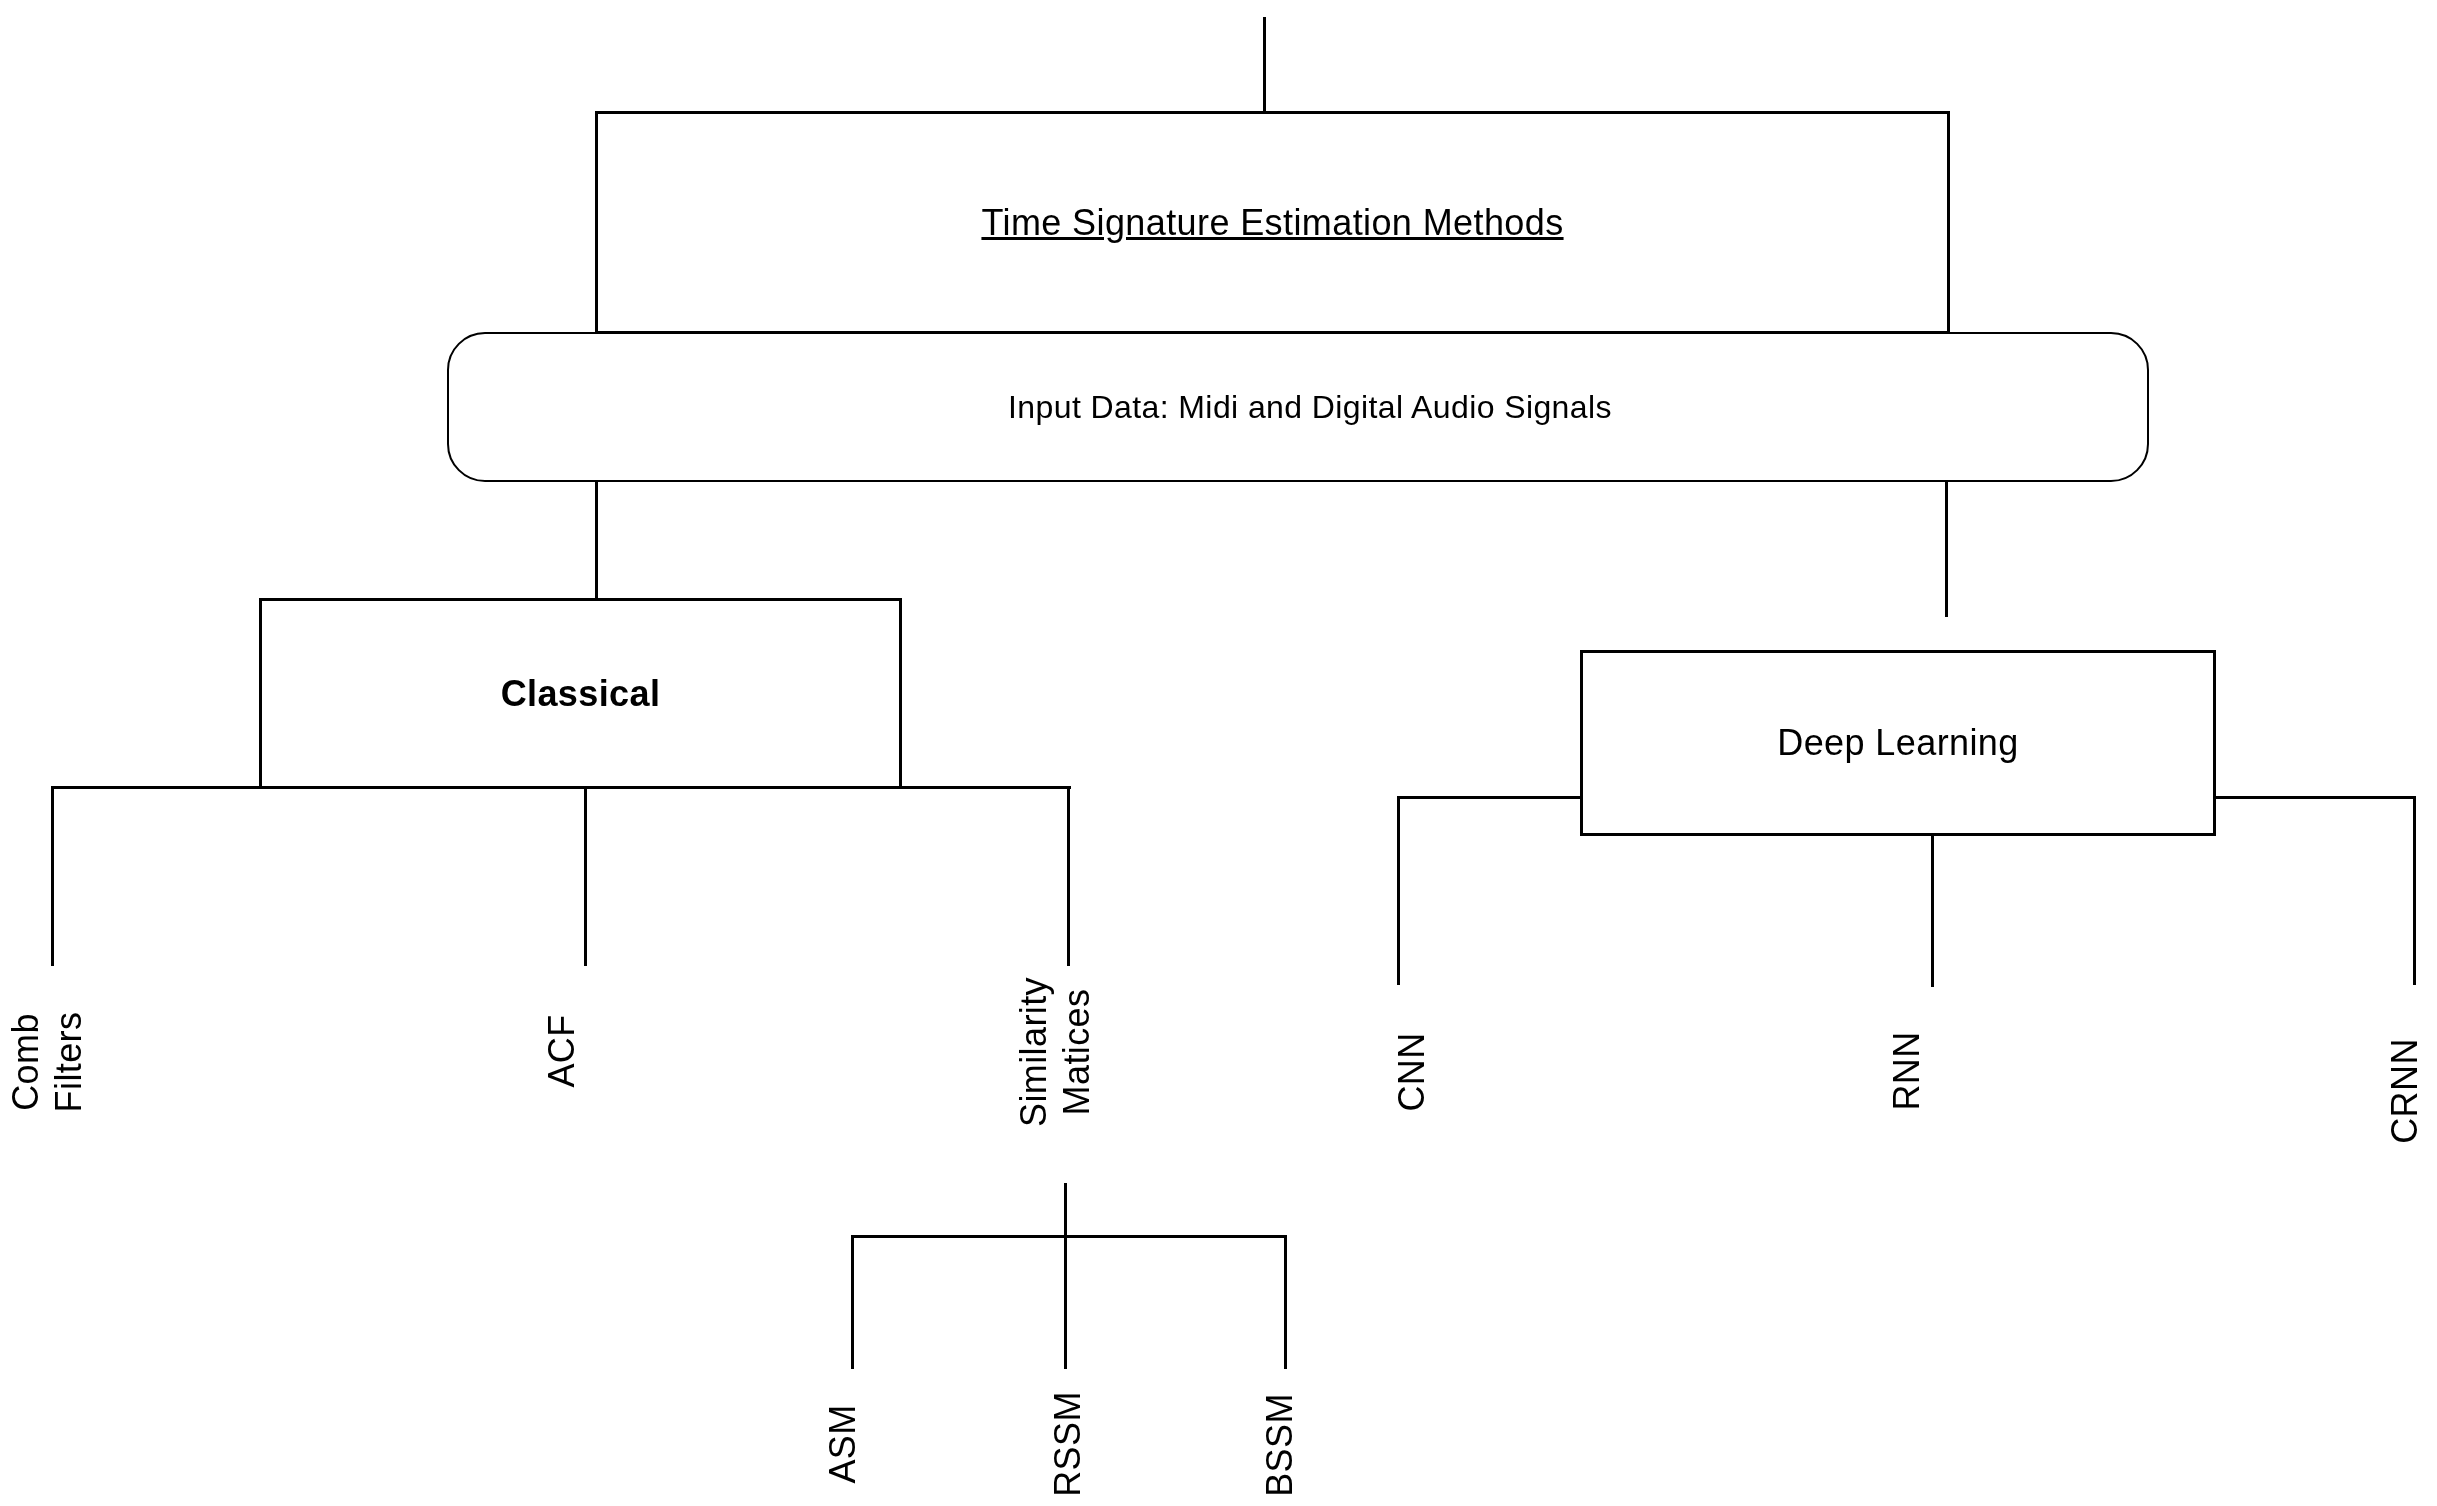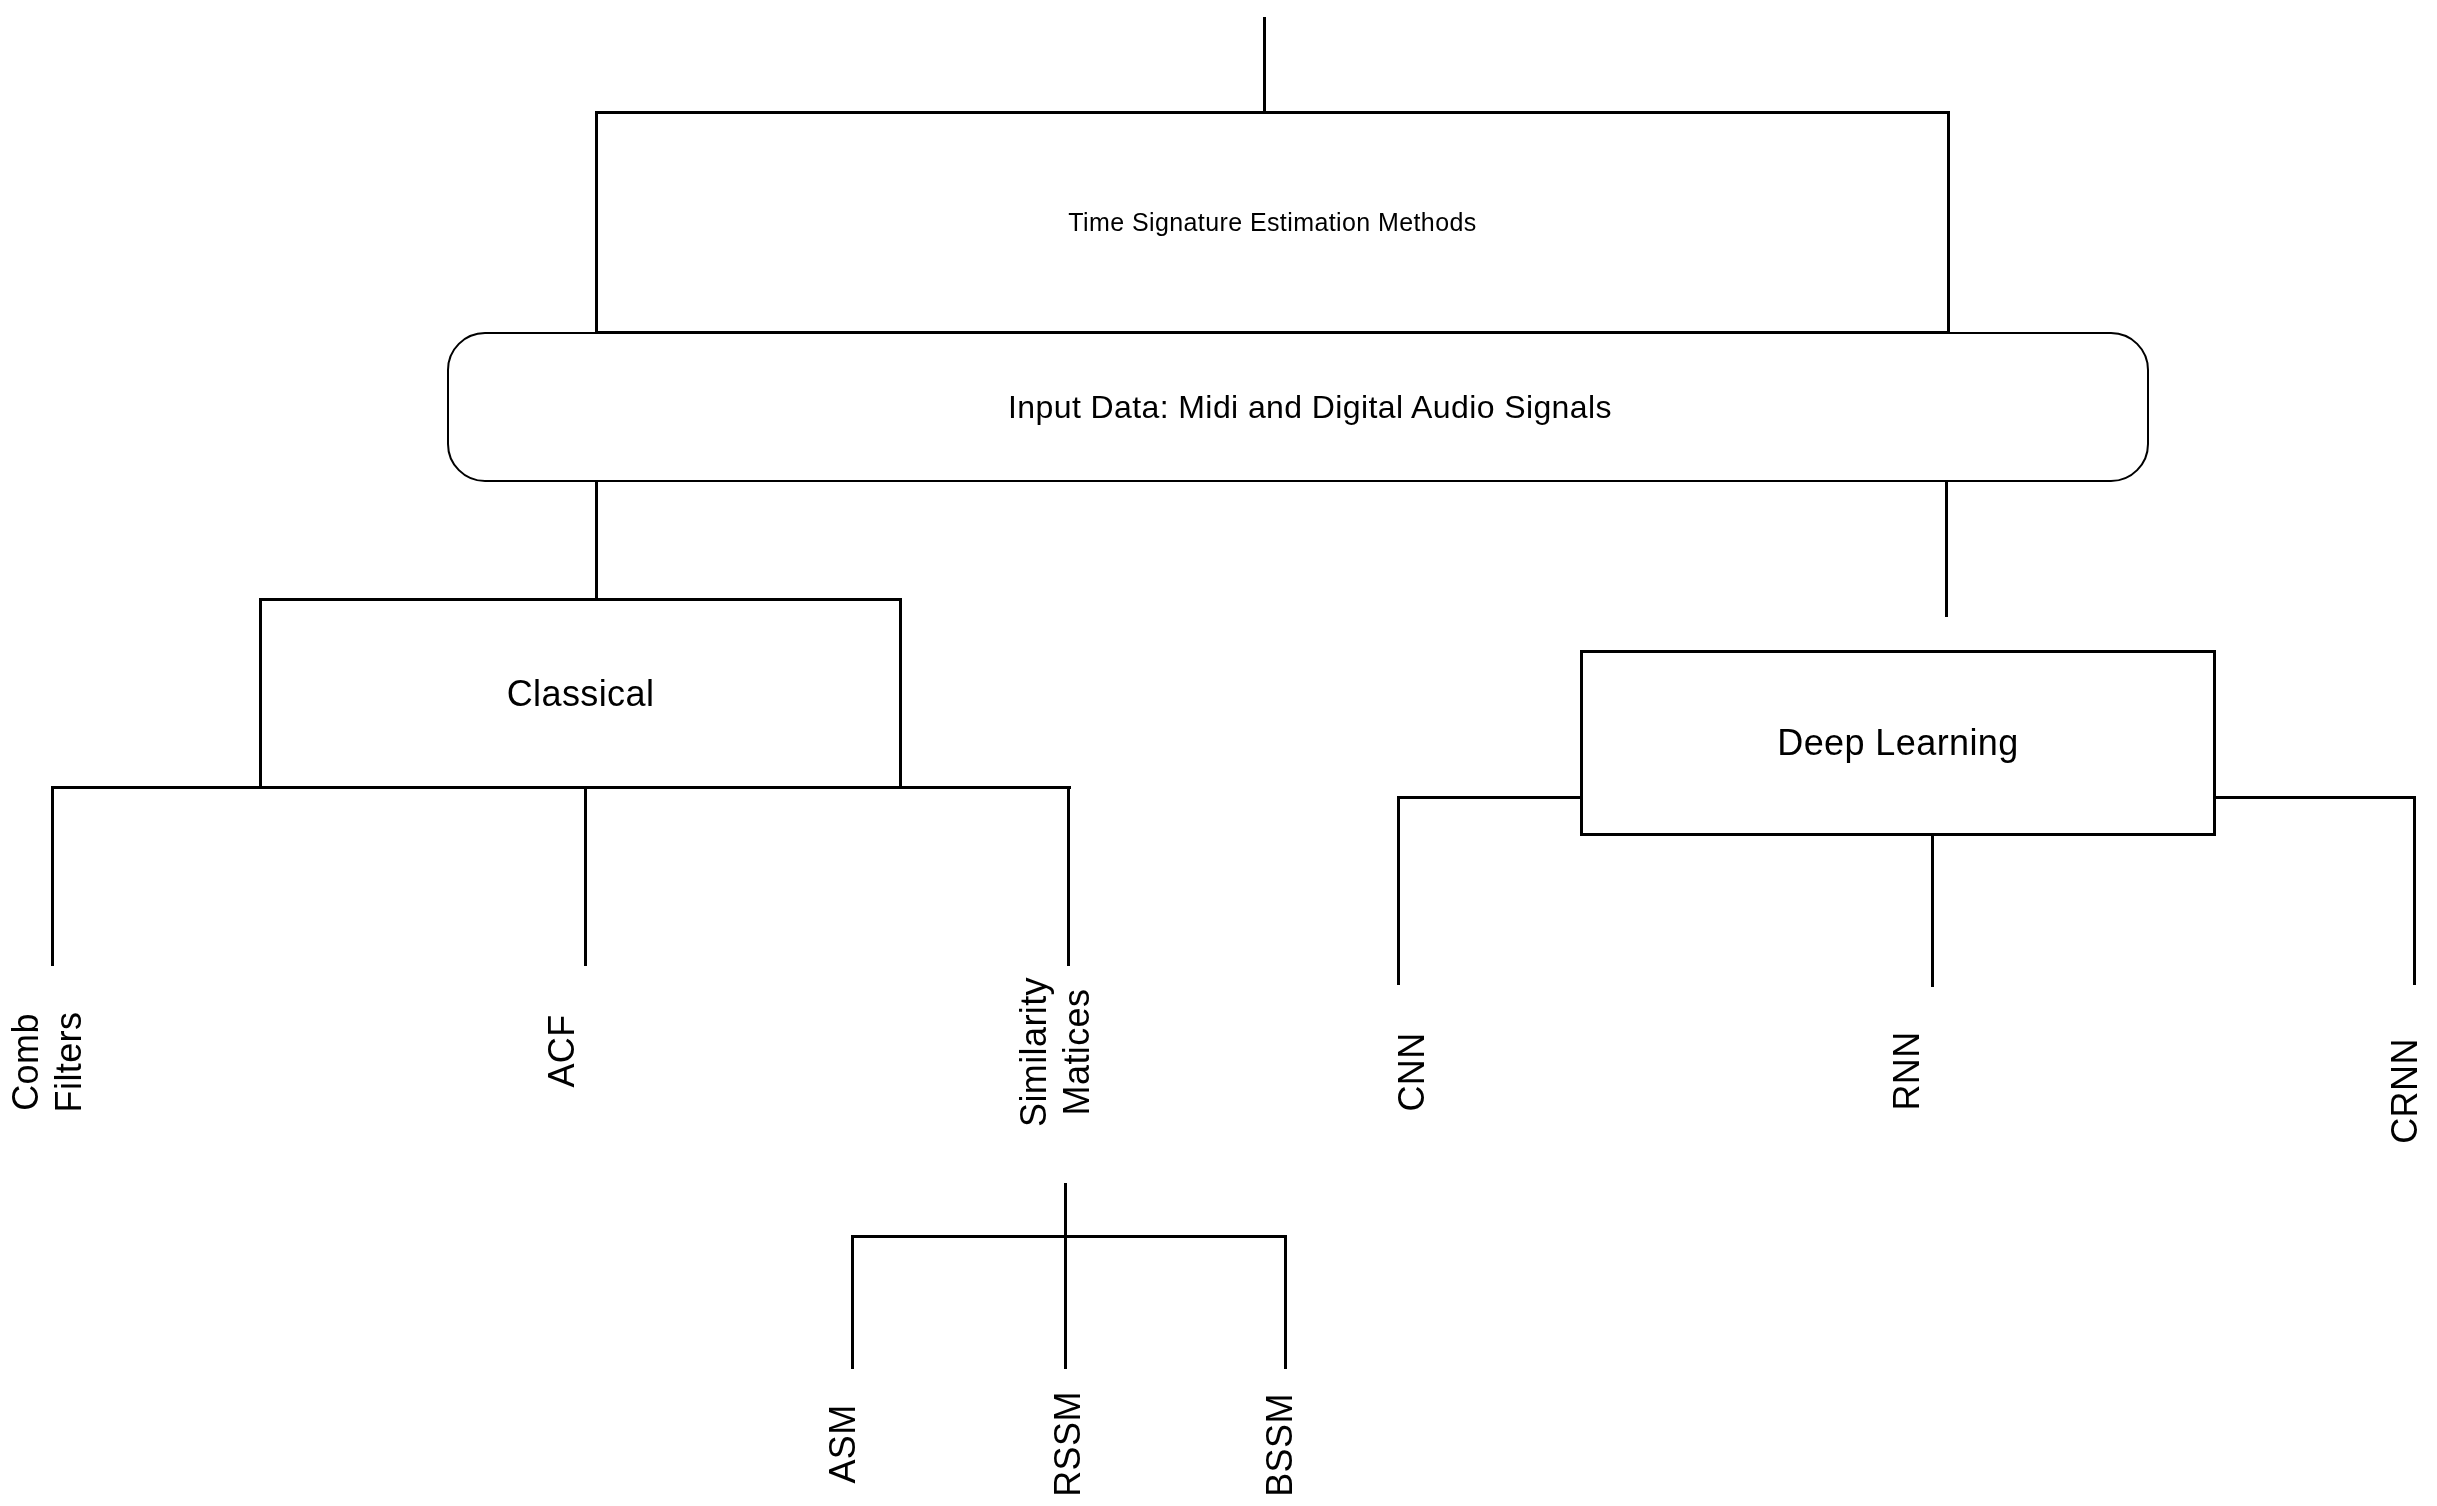--- a/index.html
+++ b/index.html
@@ -34,21 +34,21 @@
     align-items: center;
     justify-content: center;
     text-align: center;
     letter-spacing: 0.4px;
   }
   .box.rounded {
     border-width: 2.4px;
     border-radius: 38px;
     padding-left: 24px;
   }
-  .title-box   { font-size: 25px; }
+  .title-box   { font-size: 36px; text-decoration: underline; }
   .input-box   { font-size: 32px; }
   .branch-box  { font-size: 36px; }
 
   
   .leaf {
     position: absolute;
     transform: translate(-50%, -50%) rotate(-90deg);
     white-space: nowrap;
     text-align: center;
     font-size: 36px;
@@ -84,21 +84,21 @@
   <div class="vline" style="left:1284px; top:1235px; height:134px;"></div>
 
   <div class="box title-box" style="left:595px; top:111px; width:1355px; height:223px;">
     <span>Time Signature Estimation Methods</span>
   </div>
 
   <div class="box rounded input-box" style="left:447px; top:332px; width:1702px; height:150px;">
     <span>Input Data: Midi and Digital Audio Signals</span>
   </div>
 
-  <div class="box branch-box" style="left:259px; top:598px; width:643px; height:191px;">
+  <div class="box branch-box" style="left:259px; top:598px; width:643px; height:191px;font-weight:bold;">
     <span>Classical</span>
   </div>
 
   <div class="box branch-box" style="left:1580px; top:613px; width:636px; height:186px;margin-top:37px;">
     <span>Deep Learning</span>
   </div>
 
   <div class="leaf" style="left:47px; top:1062px;">
     <span class="ln">Comb</span>
     <span class="ln">Filters</span>

